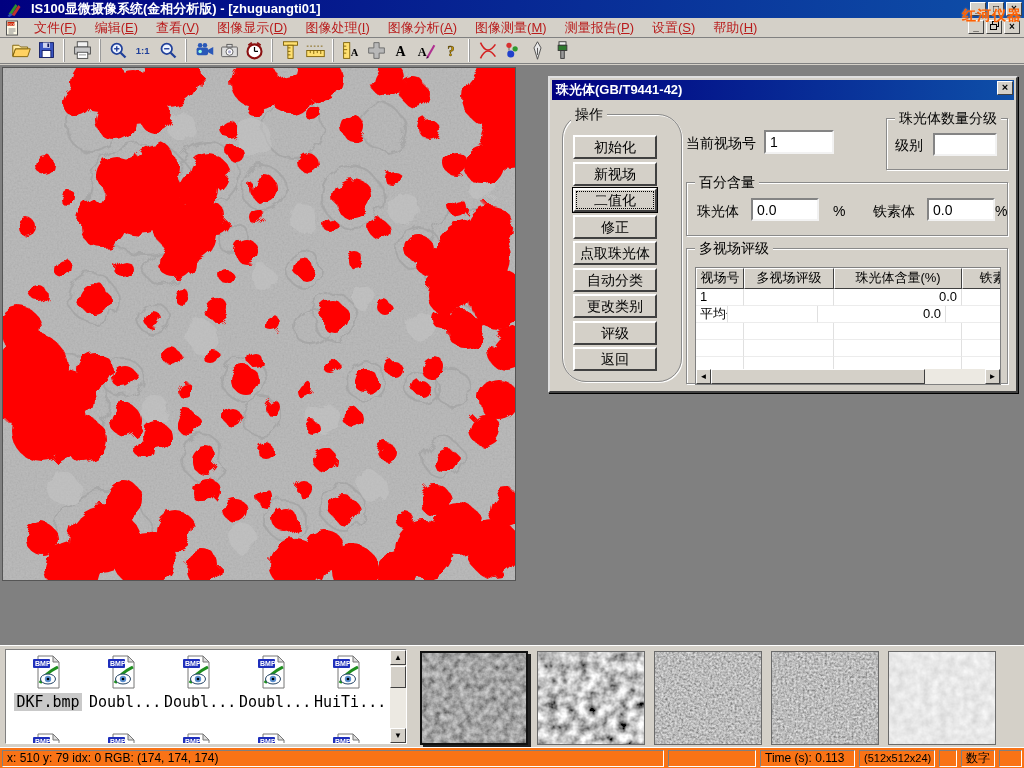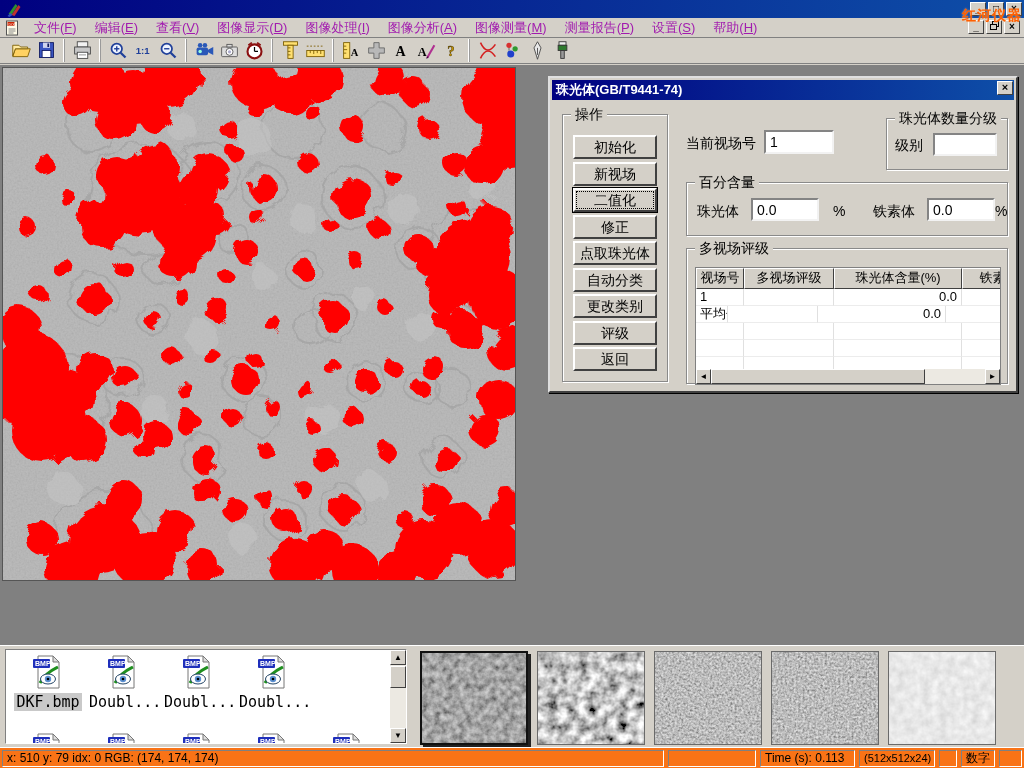--- a/index.html
+++ b/index.html
@@ -12,21 +12,21 @@
   .titlebar .apptitle { color:#fff; font-weight:bold; font-size:13px; margin-left:4px; white-space:nowrap; }
   .win-btns { position:absolute; right:2px; top:2px; display:flex; gap:2px; }
   .wbtn { width:16px; height:14px; font-size:10px; line-height:11px; text-align:center;
     border:1px solid; border-color:#fff #404040 #404040 #fff; background:#d4d0c8; color:#000; font-weight:bold; }
   .watermark { position:absolute; right:2px; top:7px; color:#ff5f00; font-weight:bold; font-size:14px;
     letter-spacing:1px; z-index:50; text-shadow:0 0 2px rgba(255,200,150,.7); }
 
   
   .menubar { position:absolute; left:0; top:18px; width:1024px; height:20px; background:#d4d0c8;
     display:flex; align-items:center; border-bottom:1px solid #808080; }
-  .menu-item { padding:2px 9px; white-space:nowrap; font-size:13px; color:#a21caf; }
+  .menu-item { padding:2px 9px; white-space:nowrap; font-size:13px; color:#b91c1c; }
   .menu-item u { text-decoration:underline; }
   .child-btns { position:absolute; right:4px; top:2px; display:flex; gap:2px; }
   .sysicon { width:17px; height:16px; margin:0 4px; }
 
   
   .toolbar { position:absolute; left:0; top:38px; width:1024px; height:26px; background:#d4d0c8;
     display:flex; align-items:center; padding-left:4px; border-bottom:1px solid #808080; }
   .tgroup { display:flex; align-items:flex-start; padding:0 5px; }
   .tgroup + .tgroup { border-left:1px solid #9a9a9a; box-shadow:-1px 0 0 #fff; }
   .tbtn { width:25px; height:23px; display:flex; align-items:center; justify-content:center; background:transparent; }
@@ -159,20 +159,21 @@
       </filter>
   </defs>
 </svg>
 
 <div class="titlebar">
   <svg class="sysicon" viewBox="0 0 16 16">
     <path d="M2 13 L9 3 L11 5 L5 14 Z" fill="#2e8f2e"></path>
     <path d="M5 14 L12 4 L14 6 L8 15 Z" fill="#c03030"></path>
     <path d="M1 15 L4 12 L6 14 L3 16 Z" fill="#3050c0"></path>
   </svg>
+  <span class="apptitle">IS100显微摄像系统(金相分析版) - [zhuguangti01]</span>
   <div class="win-btns">
     <div class="wbtn">_</div>
     <div class="wbtn">□</div>
     <div class="wbtn">×</div>
   </div>
 </div>
 <div class="watermark">红河仪器</div>
 
 <div class="menubar">
   <svg class="sysicon" viewBox="0 0 16 16">
@@ -541,25 +542,25 @@
         <circle cx="250" cy="290" r="7"></circle>
         <circle cx="170" cy="290" r="9"></circle>
         <circle cx="300" cy="420" r="8"></circle>
         <circle cx="330" cy="300" r="8"></circle>
       </g>
   </svg>
 </div>
 
 <div class="dialog">
   <div class="dlg-title">
-    <span>珠光体(GB/T9441-74)</span>
+    <span>珠光体(GB/T9441-42)</span>
   </div>
   <div class="dlg-close">×</div>
 
-  <div class="groupbox" style="left:12px; top:36px; width:106px; height:268px;">
+  <div class="groupbox" style="left:12px; top:36px; width:120px; height:268px;border-radius:24px;">
     <span class="grouplabel">操作</span>
     <div id="op-buttons">
         <div class="opbtn" style="top: 20px;">初始化</div>
         <div class="opbtn" style="top: 46.5px;">新视场</div>
         <div class="opbtn default" style="top: 73px;">二值化</div>
         <div class="opbtn" style="top: 99.5px;">修正</div>
         <div class="opbtn" style="top: 126px;">点取珠光体</div>
         <div class="opbtn" style="top: 152.5px;">自动分类</div>
         <div class="opbtn" style="top: 179px;">更改类别</div>
         <div class="opbtn" style="top: 205.5px;">评级</div>
@@ -677,20 +678,30 @@
       <div class="file-item" style="left: 231px; top: 4px;"><svg viewBox="0 0 34 36">
           <path d="M7 2 h15 l6 6 v26 H7 z" fill="#fff" stroke="#777"></path>
           <path d="M22 2 l6 6 h-6 z" fill="#ddd" stroke="#777"></path>
           <rect x="2" y="5" width="17" height="9" rx="1" fill="#1f2fbb"></rect>
           <text x="4" y="12" font-size="7" font-weight="bold" fill="#fff" font-family="sans-serif">BMP</text>
           <path d="M9 29 C15 18 23 15 27 13" fill="none" stroke="#1f8f1f" stroke-width="3"></path>
           <ellipse cx="17" cy="25" rx="7.5" ry="5" fill="#fff" stroke="#246"></ellipse>
           <circle cx="17" cy="25" r="3.2" fill="#5a8fd0"></circle>
           <circle cx="17" cy="25" r="1.3" fill="#000"></circle>
         </svg><br><span class="fname">Doubl...</span></div>
+      <div class="file-item" style="left: 306px; top: 4px;"><svg viewBox="0 0 34 36">
+          <path d="M7 2 h15 l6 6 v26 H7 z" fill="#fff" stroke="#777"></path>
+          <path d="M22 2 l6 6 h-6 z" fill="#ddd" stroke="#777"></path>
+          <rect x="2" y="5" width="17" height="9" rx="1" fill="#1f2fbb"></rect>
+          <text x="4" y="12" font-size="7" font-weight="bold" fill="#fff" font-family="sans-serif">BMP</text>
+          <path d="M9 29 C15 18 23 15 27 13" fill="none" stroke="#1f8f1f" stroke-width="3"></path>
+          <ellipse cx="17" cy="25" rx="7.5" ry="5" fill="#fff" stroke="#246"></ellipse>
+          <circle cx="17" cy="25" r="3.2" fill="#5a8fd0"></circle>
+          <circle cx="17" cy="25" r="1.3" fill="#000"></circle>
+        </svg><br><span class="fname">HuiTi...</span></div>
       <div class="file-item" style="left: 6px; top: 82px;"><svg viewBox="0 0 34 36">
           <path d="M7 2 h15 l6 6 v26 H7 z" fill="#fff" stroke="#777"></path>
           <path d="M22 2 l6 6 h-6 z" fill="#ddd" stroke="#777"></path>
           <rect x="2" y="5" width="17" height="9" rx="1" fill="#1f2fbb"></rect>
           <text x="4" y="12" font-size="7" font-weight="bold" fill="#fff" font-family="sans-serif">BMP</text>
           <path d="M9 29 C15 18 23 15 27 13" fill="none" stroke="#1f8f1f" stroke-width="3"></path>
           <ellipse cx="17" cy="25" rx="7.5" ry="5" fill="#fff" stroke="#246"></ellipse>
           <circle cx="17" cy="25" r="3.2" fill="#5a8fd0"></circle>
           <circle cx="17" cy="25" r="1.3" fill="#000"></circle>
         </svg></div>

